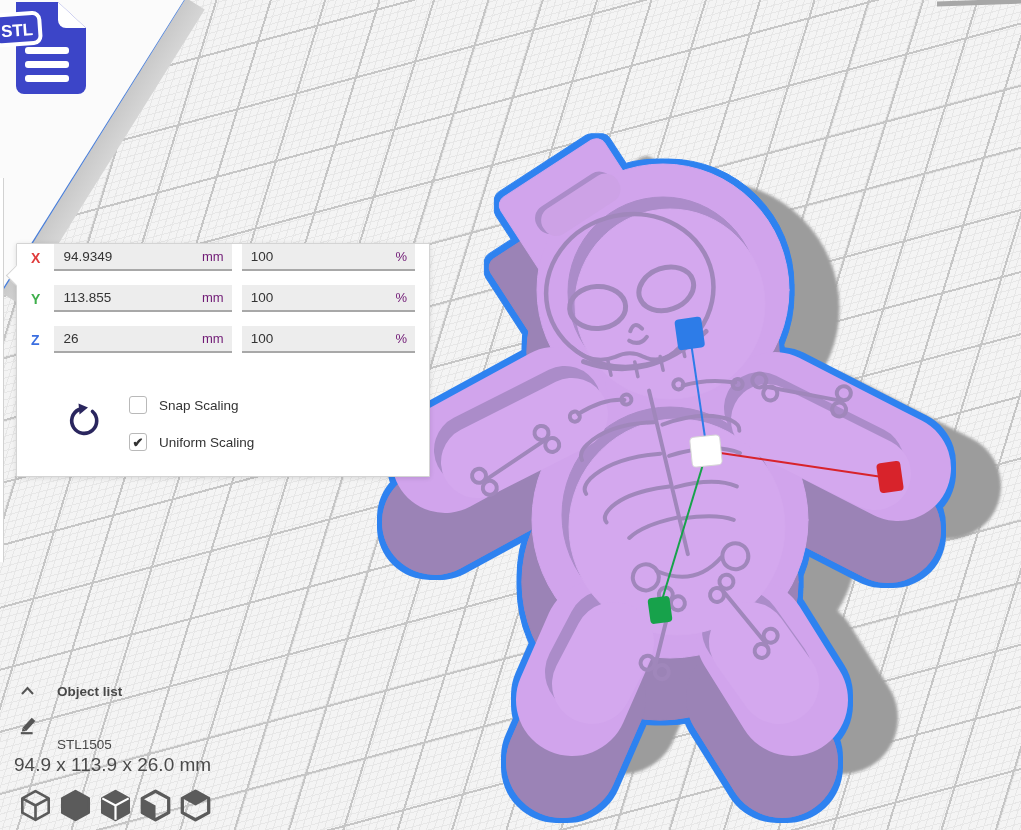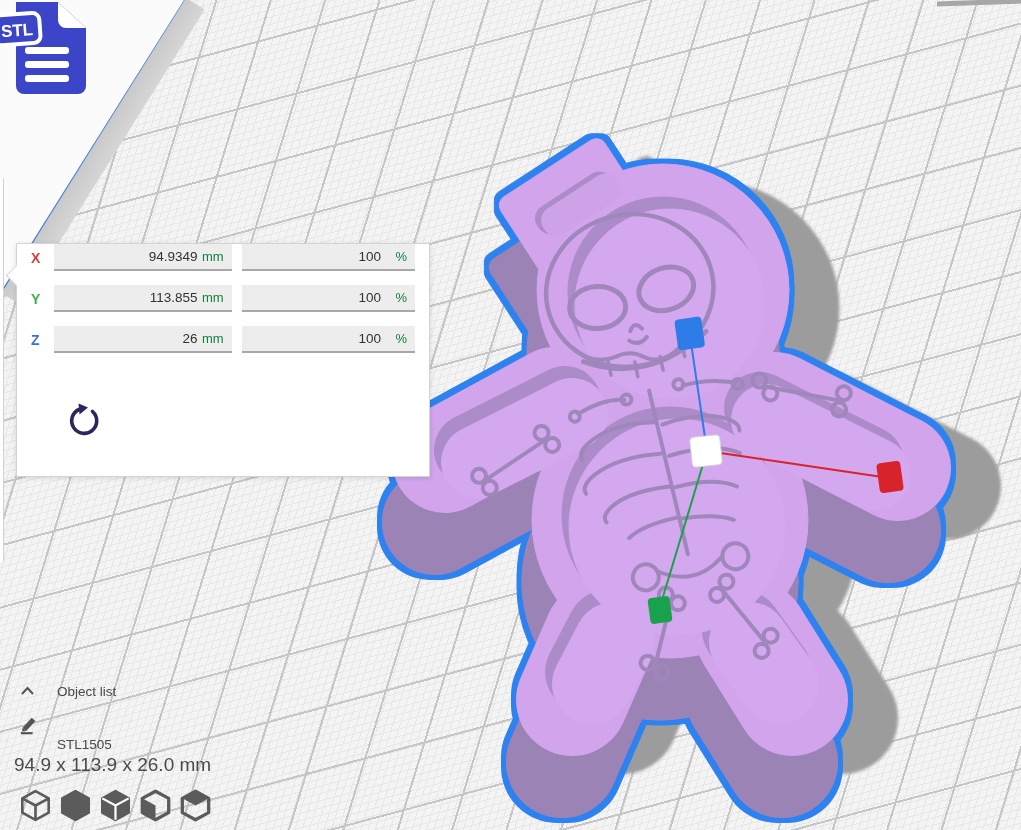--- a/index.html
+++ b/index.html
@@ -56,36 +56,36 @@
   .axis-label.x{color:#e03c3c}.axis-label.y{color:#3faf4c}.axis-label.z{color:#3b6fe0}
   .field{
     position:relative;height:27px;background:#ededed;border-bottom:2px solid #a8a8a8;
     display:flex;align-items:center;box-sizing:border-box;
   }
   .field.mm{width:182px;margin-right:10px;}
   .field.pct{width:178px;}
   .field input{
     position:absolute;inset:0;border:0;background:transparent;outline:none;
     font-family:"Liberation Sans",sans-serif;font-size:13.5px;color:#333;
-    padding:0 34px 0 9px;width:100%;box-sizing:border-box;text-align:right;
-  }
-  .unit{position:absolute;right:8px;top:5px;font-size:13px;color:#15803d;pointer-events:none;}
+    padding:0 34px 0 9px;width:100%;box-sizing:border-box;
+  }
+  .unit{position:absolute;right:8px;top:5px;font-size:13px;color:#701a75;pointer-events:none;}
   .check-area{position:absolute;left:112px;top:152px;}
   .check-row{display:flex;align-items:center;margin-bottom:19px;}
   .checkbox{
     width:18px;height:18px;background:#fff;border:1.5px solid #b9b9b9;border-radius:3px;
     margin-right:12px;font-size:13px;line-height:17px;text-align:center;color:#333;
     box-sizing:border-box;font-weight:bold;
   }
   .check-label{font-size:13.5px;color:#333;}
   #reset-icon{position:absolute;left:48px;top:158px;width:38px;height:40px;cursor:pointer;}
   
   #object-list{position:absolute;left:14px;top:680px;color:#444;}
   .ol-row{display:flex;align-items:center;height:22px;margin-bottom:12px;}
-  .ol-title{font-size:13.5px;color:#484848;}
+  .ol-title{font-size:13.5px;color:#484848;font-weight:bold;}
   .ol-item{font-size:13.5px;color:#484848;margin-top:38px;}
   #ol-chevron{width:15px;height:10px;margin:0 22px 0 6px;}
   #ol-pencil{width:20px;height:20px;margin:0 18px 0 5px;}
   #model-dims{position:absolute;left:14px;top:754px;font-size:19px;color:#4a4a4a;}
   #view-cubes{position:absolute;left:20px;top:789px;display:flex;gap:9px;}
   .cube-btn{width:31px;height:33px;cursor:pointer;}
 </style>
 </head>
 <body>
 
@@ -283,20 +283,30 @@
       <input value="100" style="">
       <span class="unit">%</span>
     </span>
   </div>
 
   <svg id="reset-icon" viewBox="0 0 38 40">
     <path d="M 27.5 9.5 A 12.5 12.5 0 1 1 14 7.5" fill="none" stroke="#2a265e" stroke-width="3.6" stroke-linecap="round"></path>
     <polygon points="13.5,1.5 14.5,12.5 23,5.5" fill="#2a265e"></polygon>
   </svg>
 
+  <div class="check-area">
+    <div class="check-row">
+      <div class="checkbox"></div>
+      <span class="check-label">Snap Scaling</span>
+    </div>
+    <div class="check-row">
+      <div class="checkbox">✔</div>
+      <span class="check-label">Uniform Scaling</span>
+    </div>
+  </div>
 </div>
 
 <div id="object-list">
   <div class="ol-row">
     <svg id="ol-chevron" viewBox="0 0 15 10">
       <polyline points="2,8 7.5,2 13,8" fill="none" stroke="#555" stroke-width="2"></polyline>
     </svg>
     <span class="ol-title">Object list</span>
   </div>
   <div class="ol-row">

